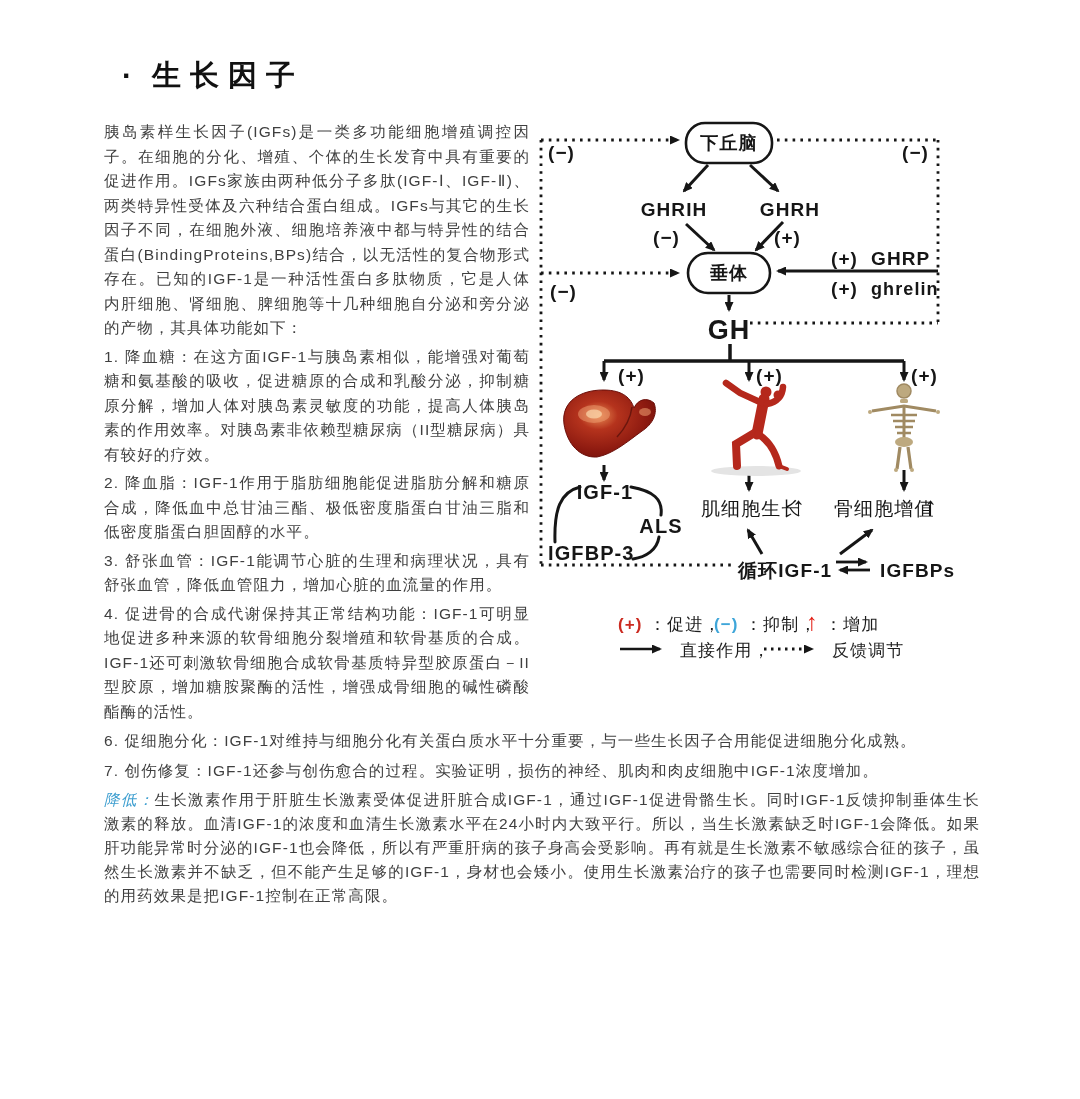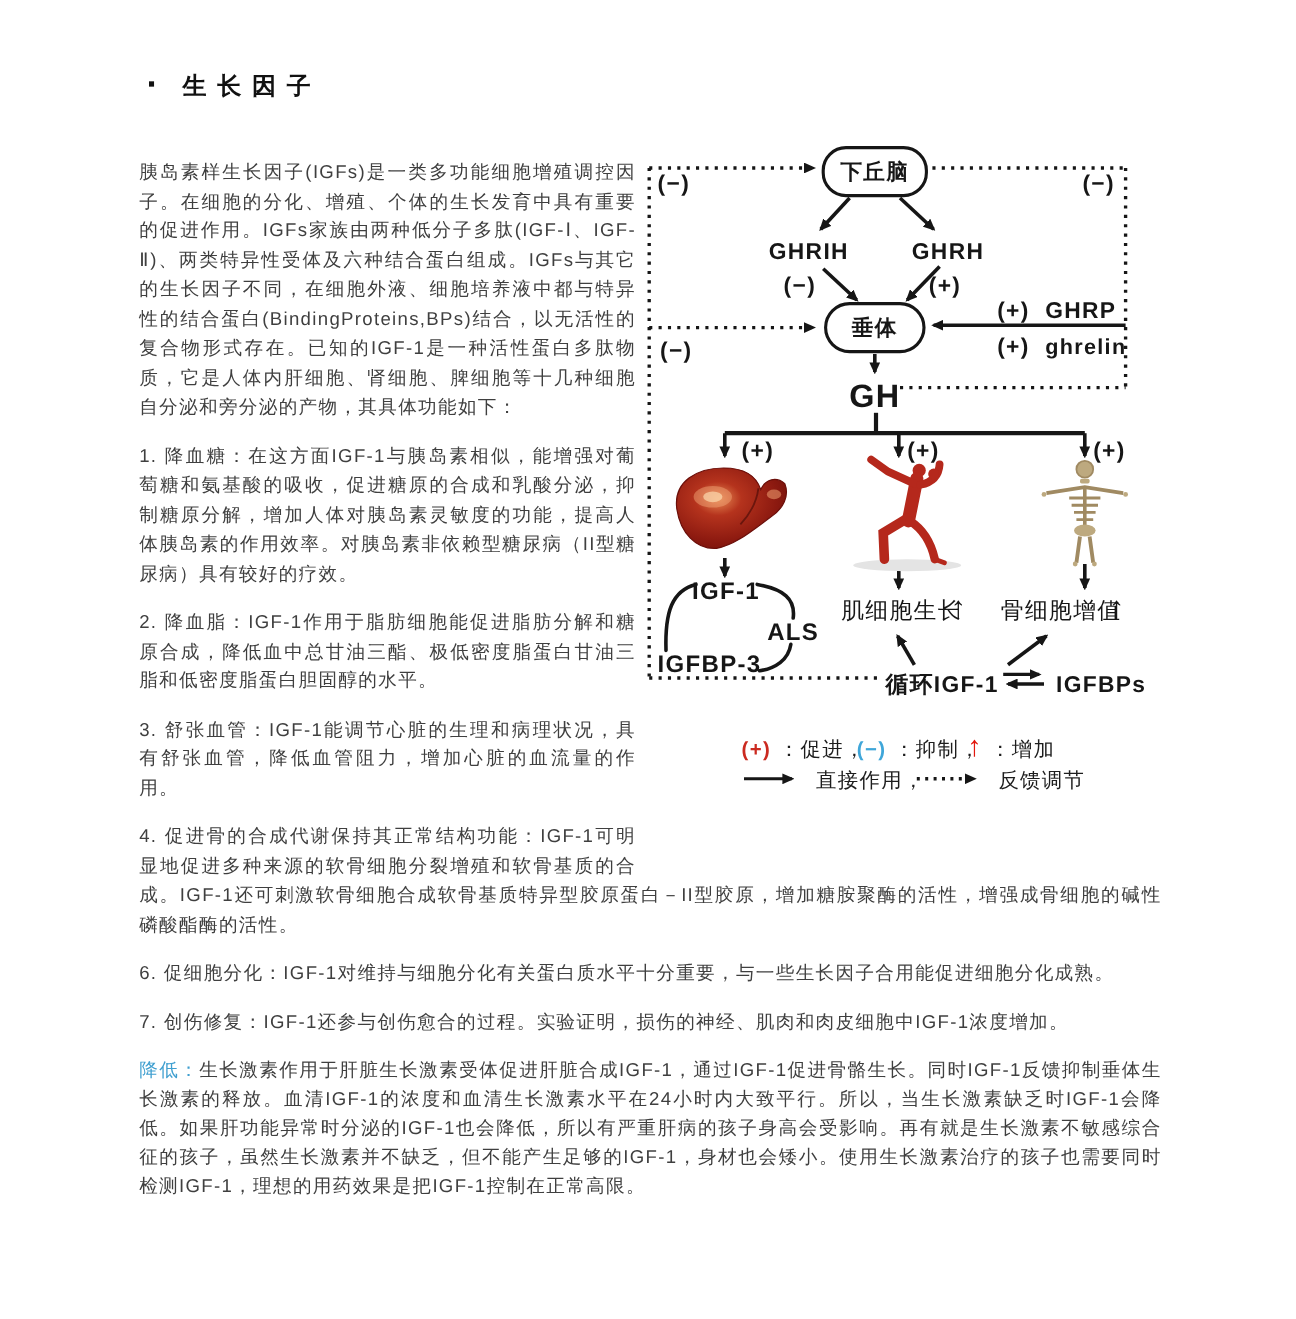--- a/index.html
+++ b/index.html
@@ -7,35 +7,35 @@
     width:1080px;height:1099px;background:#ffffff;
     font-family:"Liberation Sans",sans-serif;
     position:relative;overflow:hidden;color:#3b3b3b;
   }
   .page{position:absolute;inset:0;background:#fff;}
   .doc-title{
     position:absolute;left:122px;top:56px;display:flex;align-items:center;
     color:#111;font-weight:bold;
   }
   .doc-title .bullet{font-size:30px;line-height:30px;margin-right:20px;color:#111;}
-  .doc-title .title-text{font-size:20px;letter-spacing:9px;}
+  .doc-title .title-text{font-size:29px;letter-spacing:9px;}
   .content{
     position:absolute;left:100px;top:116px;width:884px;
     font-size:15.5px;line-height:24.5px;letter-spacing:1.1px;
     text-align:justify;color:#3f3f3f;
   }
-  .content p{margin:16px;}
+  .content p{margin:4px;}
   .diagram-wrap{
     float:right;width:450px;height:588px;margin:2px 0 6px 4px;
   }
   .diagram-wrap svg{display:block;}
   p.wide{clear:both;margin-top:5px;}
   p.follow{margin-top:5px;}
   p.lower{margin-top:5px;line-height:24px;}
-  .blue-prefix{color:#3f9fd0;}
+  .blue-prefix{color:#3f9fd0;font-style:italic;}
   
   text{font-family:"Liberation Sans",sans-serif;fill:#161616;}
   .nodecjk{font-size:18px;font-weight:bold;}
   .latbold{font-size:19px;font-weight:bold;}
   .sign{font-size:19px;font-weight:bold;}
   .cjk19{font-size:19px;}
   .leg{font-size:17px;fill:#1d1d1d;}
 </style>
 </head>
 <body>

